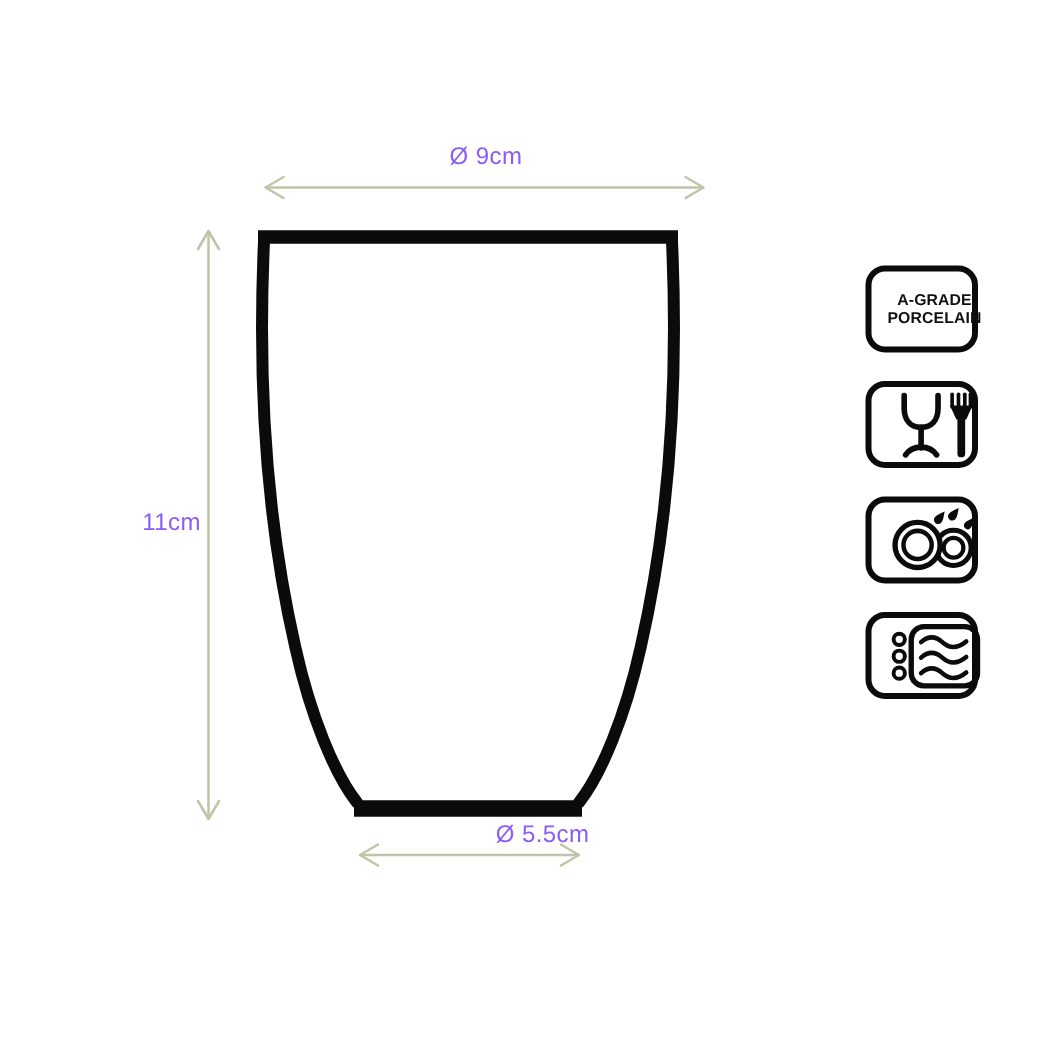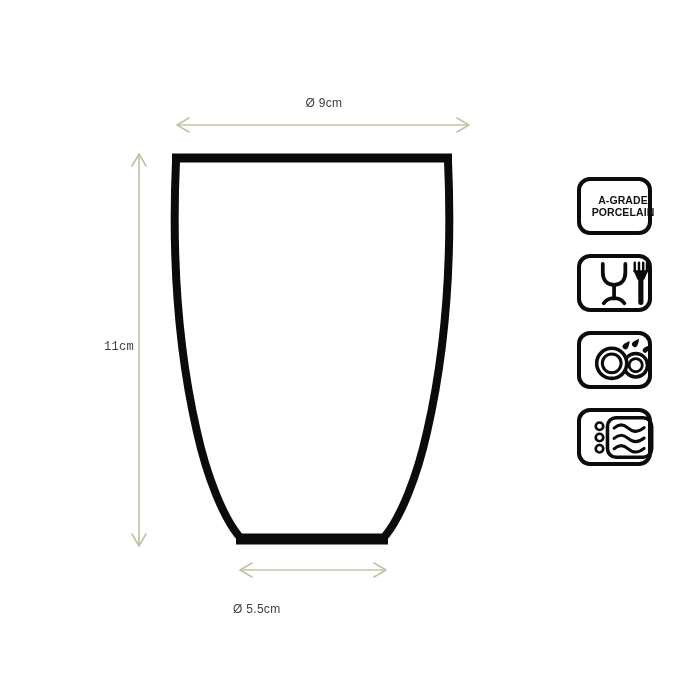--- a/index.html
+++ b/index.html
@@ -2,26 +2,26 @@
 <html><head>
 <meta charset="utf-8">
 <style>
   html,body{margin:0;padding:0;background:#ffffff;}
   .canvas{
     position:relative;width:700px;height:700px;background:#ffffff;overflow:hidden;
     font-family:"Liberation Sans", sans-serif;
   }
   .diagram-svg{position:absolute;left:0;top:0;width:700px;height:700px;}
   .dim-label{
-    position:absolute;color:#404040;font-size:12px;letter-spacing:.3px;
+    position:absolute;color:#8b5cf6;font-size:16px;letter-spacing:.3px;
     white-space:nowrap;
   }
   .dim-label.top{left:234px;top:96px;width:180px;text-align:center;}
-  .dim-label.left{left:50px;top:340px;width:84px;text-align:right;font-family:Liberation Mono, monospace;}
-  .dim-label.bottom{left:233px;top:602px;width:160px;text-align:left;}
+  .dim-label.left{left:50px;top:340px;width:84px;text-align:right;}
+  .dim-label.bottom{left:233px;top:548px;width:160px;text-align:right;}
   .badge{
     position:absolute;left:577px;width:75px;height:58px;box-sizing:border-box;
     border:4px solid #0b0b0b;border-radius:13px;background:#ffffff;
     display:flex;align-items:center;justify-content:center;flex-direction:column;padding-left:17px;
   }
   .badge.b1{top:177px;}
   .badge.b2{top:254px;}
   .badge.b3{top:331px;}
   .badge.b4{top:408px;}
   .badge.b5{top:485px;}

